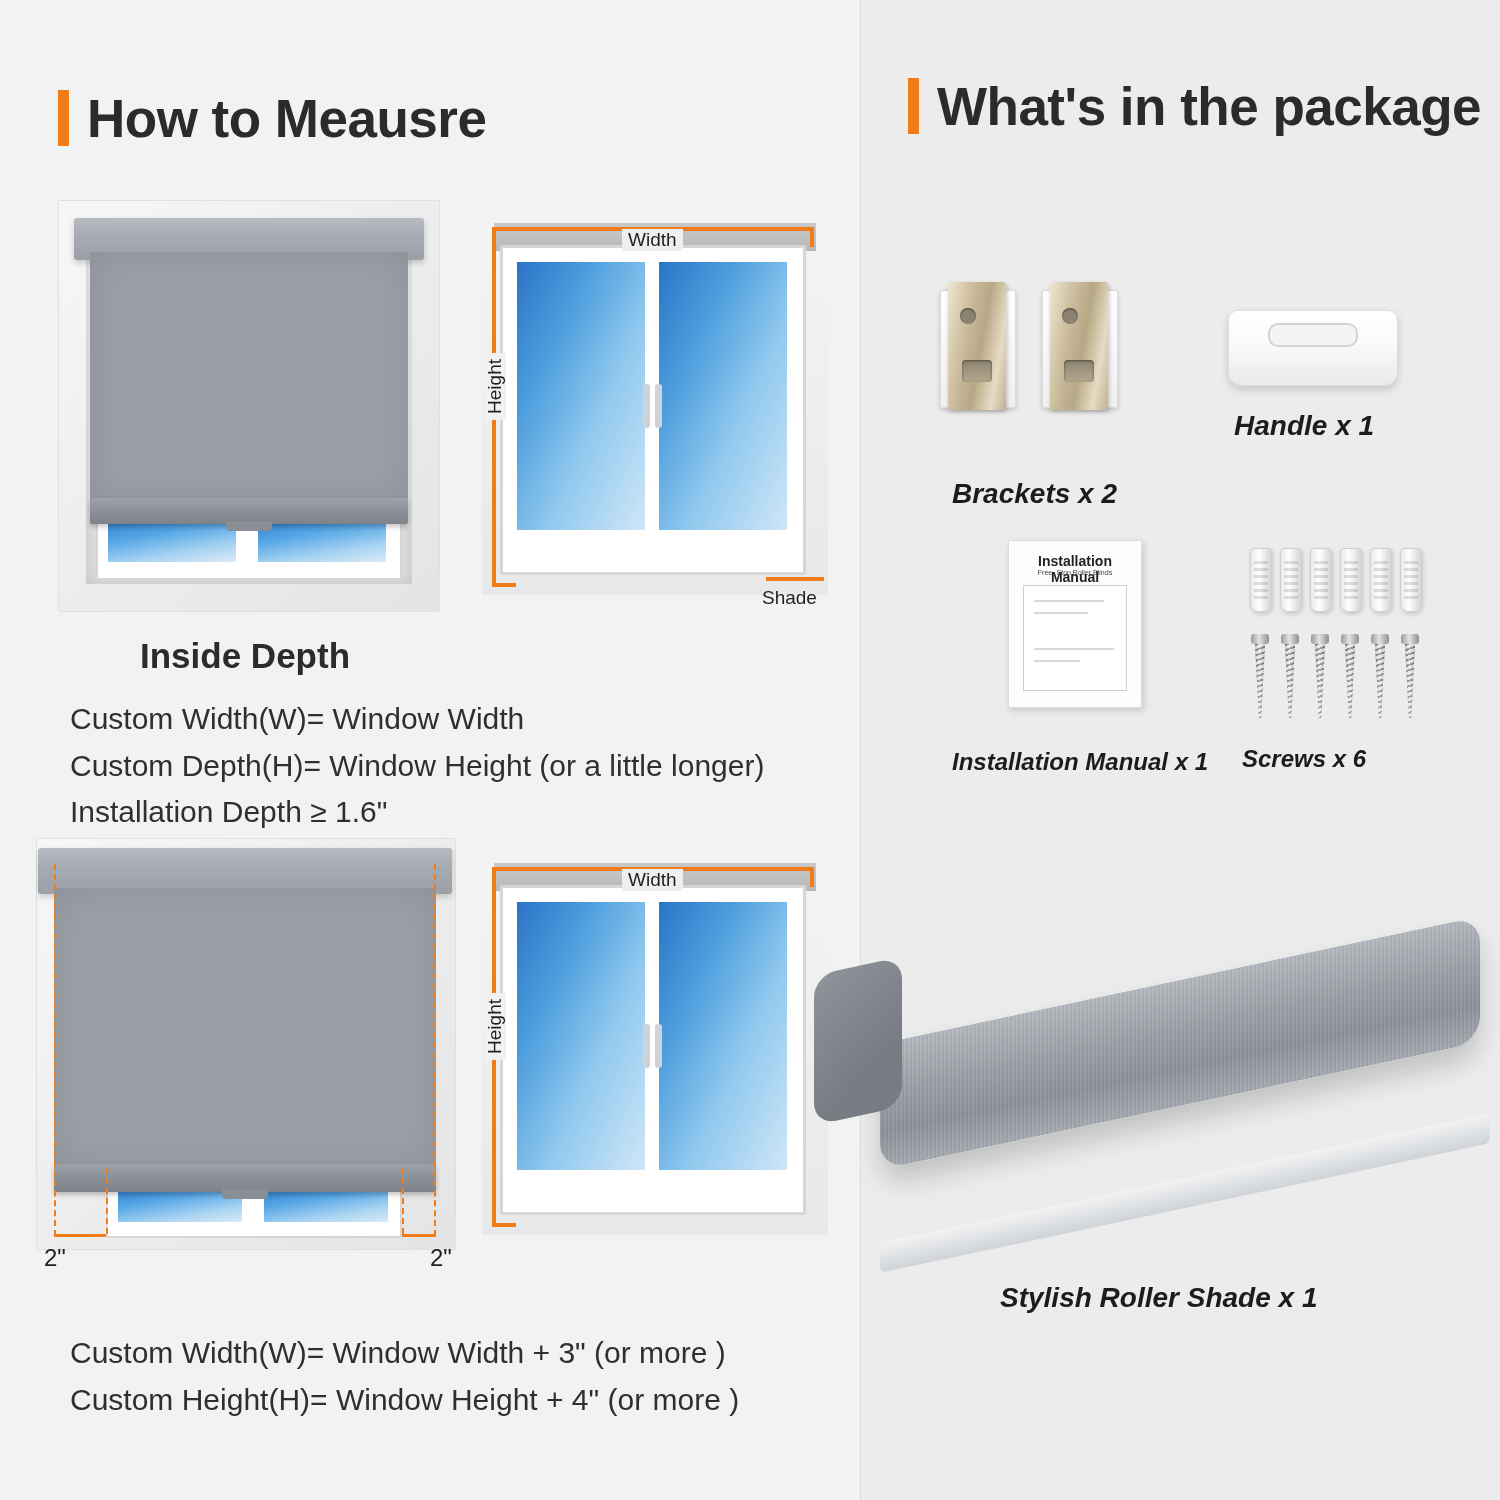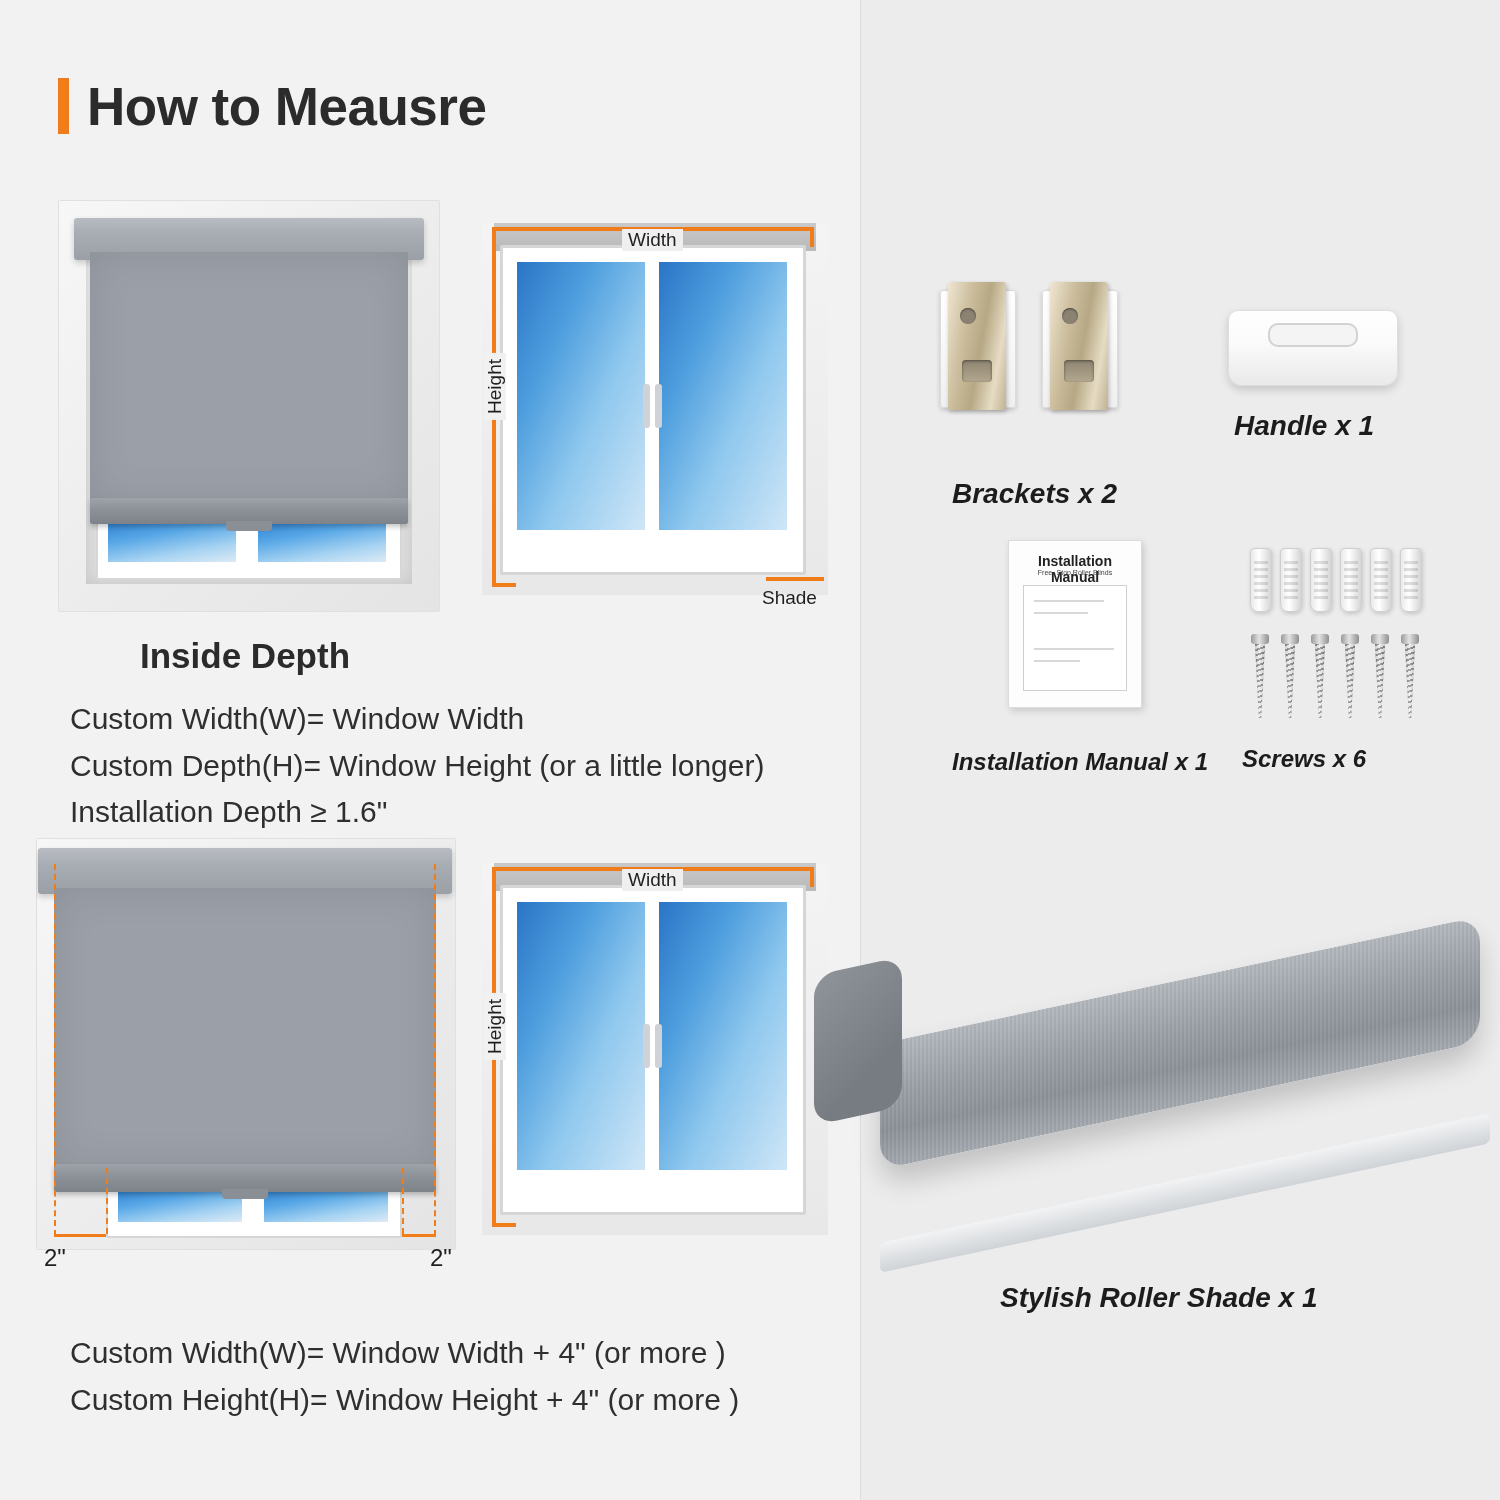--- a/index.html
+++ b/index.html
@@ -46,21 +46,21 @@
     flex: 0 0 auto;
   }
   .title-text {
     font-size: 53px;
     line-height: 1;
     white-space: nowrap;
   }
   .left-title {
     position: absolute;
     left: 58px;
-    top: 78px;
+    top: 90px;
   }
   .right-title {
     position: absolute;
     left: 48px;
     top: 78px;
   }
   .photo-shade {
     position: absolute;
     border-radius: 2px;
     overflow: hidden;
@@ -429,29 +429,33 @@
       <div class="dim-line" style="left:22px; top:22px; width:4px; height:20px;"></div>
       <div class="dim-line" style="left:340px; top:22px; width:4px; height:20px;"></div>
       <div class="dim-label" style="left:152px; top:24px; background:#efefef; padding:0 6px;">Width</div>
       <div class="dim-line" style="left:22px; top:42px; width:4px; height:340px;"></div>
       <div class="dim-line" style="left:22px; top:378px; width:24px; height:4px;"></div>
       <div class="dim-label vertical" style="left:14px; top:148px; background:#f1f1f1; padding:6px 0;">Height</div>
     </div>
 
 
     <div class="mount-lines" style="left:70px; top:1330px; width:780px;">
-      <div>Custom Width(W)= Window Width + 4" (or more )</div>
+      <div>Custom Width(W)= Window Width + 3" (or more )</div>
       <div>Custom Height(H)= Window Height + 4" (or more )</div>
     </div>
 
   </div>
 
   <div class="col-right">
     <div class="divider" style="left:0;"></div>
 
+    <div class="section-title right-title">
+      <div class="title-bar"></div>
+      <div class="title-text">What's in the package</div>
+    </div>
 
     <div class="bracket" style="left:80px; top:282px;">
       <div class="plate"></div>
       <div class="body"></div>
       <div class="hole" style="left:20px; top:26px;"></div>
       <div class="slot" style="left:22px; top:78px;"></div>
     </div>
     <div class="bracket" style="left:182px; top:282px;">
       <div class="plate"></div>
       <div class="body"></div>

